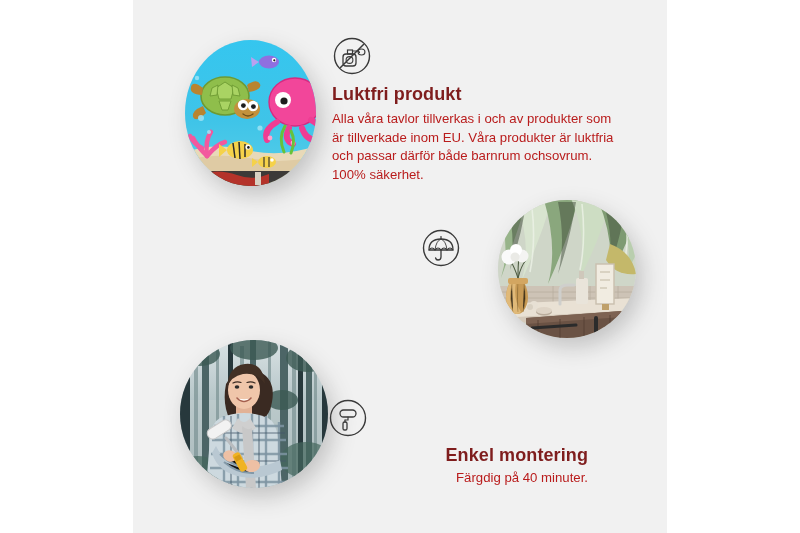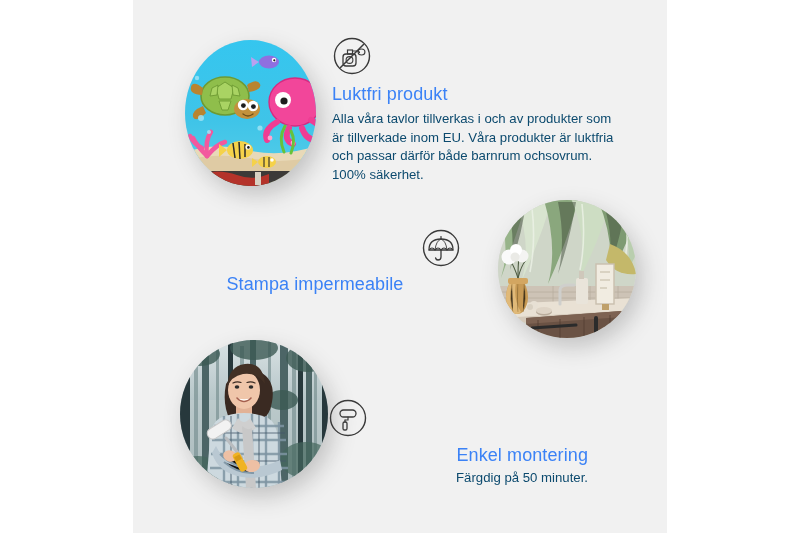--- a/index.html
+++ b/index.html
@@ -38,29 +38,29 @@
 
   .icon-wrap {
     width: 40px;
     height: 40px;
     display: block;
   }
   .icon-wrap svg { display: block; width: 40px; height: 40px; }
 
   .feature-title {
     font-size: 18px;
-    font-weight: normal;
-    color: #3b82f6;
+    font-weight: bold;
+    color: #7f1d1d;
     letter-spacing: 0.1px;
     white-space: nowrap;
   }
   .feature-body {
     font-size: 13.2px;
     line-height: 18.5px;
-    color: #0c4a6e;
+    color: #b91c1c;
   }
 
   
   #feature-1 { left: 332px; top: 36px; width: 300px; text-align: left; }
   #feature-1 .icon-wrap { margin: 0 0 8px 0; }
   #feature-1 .feature-title { margin: 0 0 5px 0; }
   #feature-1 .feature-body { width: 290px; }
 
   
   #feature-2 { left: 165px; top: 228px; width: 300px; text-align: center; }
@@ -435,33 +435,32 @@
         <path d="M8 22 q 3 -4 6 0 q 3 -4 6 0 q 3 -4 6 0 q 3 -4 6 0" fill="none" stroke="#3a3a3a" stroke-width="1.2"></path>
 
         <path d="M14 22 q 1 -9 6 -11" fill="none" stroke="#3a3a3a" stroke-width="0.9"></path>
         <path d="M26 22 q -1 -9 -6 -11" fill="none" stroke="#3a3a3a" stroke-width="0.9"></path>
 
         <path d="M20 22 v7 q 0 3 -3 3 q -2 0 -2.4 -2" fill="none" stroke="#3a3a3a" stroke-width="1.3" stroke-linecap="round"></path>
 
         <path d="M20 11 v-2.5" stroke="#3a3a3a" stroke-width="1.2" stroke-linecap="round"></path>
       </svg>
     </span>
-    <div class="feature-title">Stampa impermeabile</div>
   </div>
 
   <div class="feature" id="feature-3">
     <span class="icon-wrap">
       <svg viewBox="0 0 40 40">
         <circle cx="20" cy="20" r="17.5" fill="none" stroke="#3a3a3a" stroke-width="1.4"></circle>
 
         <rect x="12" y="12" width="16" height="7" rx="3.5" fill="none" stroke="#3a3a3a" stroke-width="1.3"></rect>
 
         <path d="M20 19 v3 h-3" fill="none" stroke="#3a3a3a" stroke-width="1.2" stroke-linecap="round"></path>
         <path d="M17 22 v2" fill="none" stroke="#3a3a3a" stroke-width="1.2" stroke-linecap="round"></path>
 
         <rect x="15" y="24" width="4" height="8" rx="1.6" fill="none" stroke="#3a3a3a" stroke-width="1.3"></rect>
       </svg>
     </span>
     <div class="feature-title">Enkel montering</div>
-    <div class="feature-body">Färgdig på 50 minuter.</div>
+    <div class="feature-body">Färgdig på 40 minuter.</div>
   </div>
 
 </div>
 
 </body></html>

